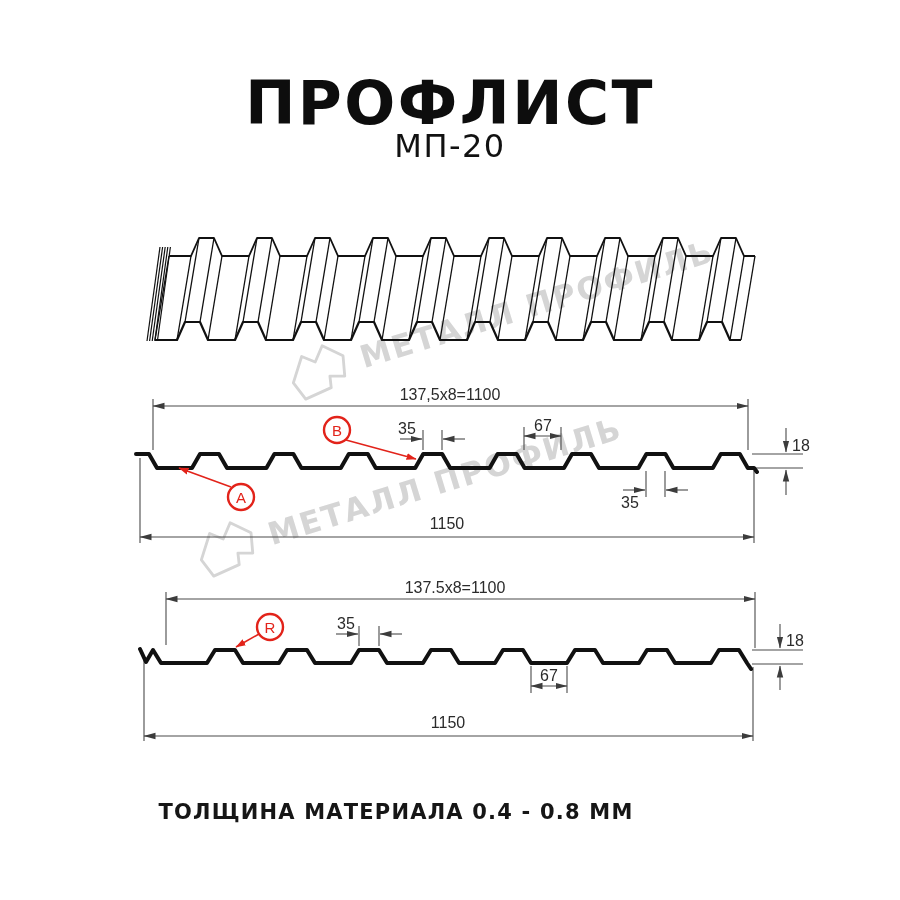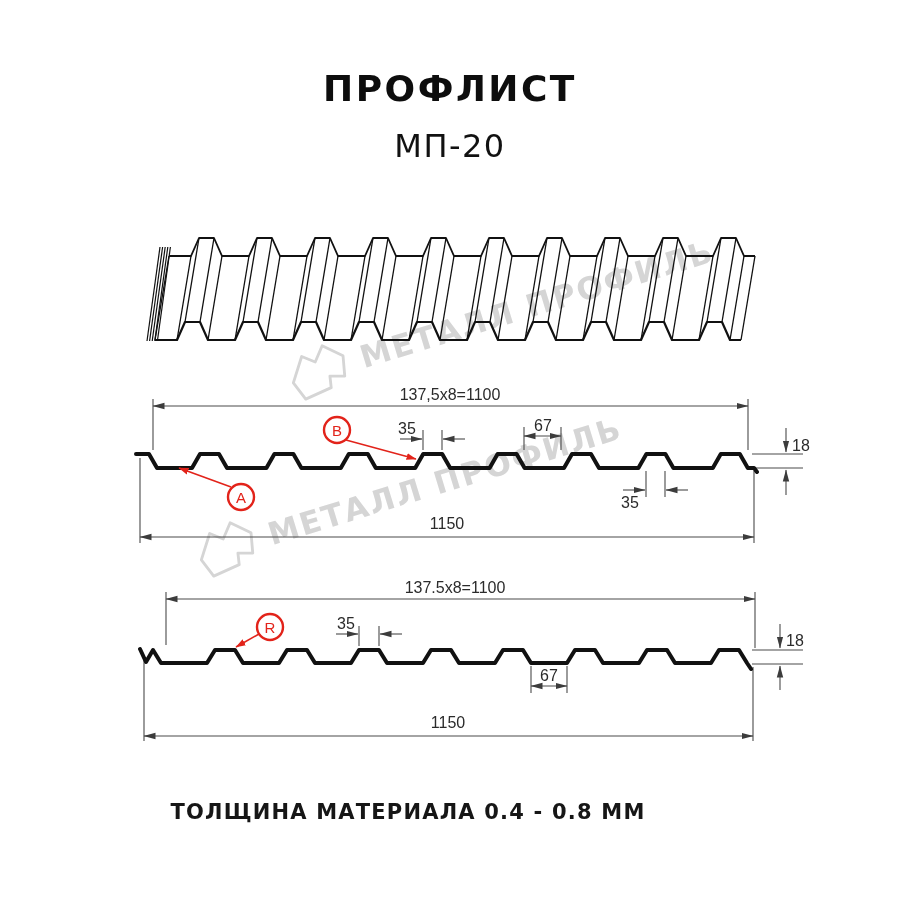--- a/index.html
+++ b/index.html
@@ -1,24 +1,24 @@
 <!DOCTYPE html>
 <html><head>
 <meta charset="utf-8">
 <style>
   html,body{margin:0;padding:0;background:#fff;}
   #stage{position:relative;width:900px;height:900px;background:#ffffff;overflow:hidden;
          font-family:"Liberation Sans",sans-serif;}
   .title{position:absolute;left:0;top:68px;width:900px;text-align:center;
          font-family:"DejaVu Sans","Liberation Sans",sans-serif;
-         font-size:36px;font-weight:800;letter-spacing:2.5px;color:#0d0d0d;}
+         font-size:60px;font-weight:800;letter-spacing:2.5px;color:#0d0d0d;}
   .subtitle{position:absolute;left:0;top:127px;width:900px;text-align:center;
          font-family:"DejaVu Sans","Liberation Sans",sans-serif;
          font-size:32px;font-weight:500;letter-spacing:1.5px;color:#111;}
-  .footer{position:absolute;left:12px;top:800px;width:792px;text-align:center;
+  .footer{position:absolute;left:0;top:800px;width:792px;text-align:center;
          font-family:"DejaVu Sans","Liberation Sans",sans-serif;
          font-size:21px;font-weight:600;letter-spacing:1.2px;color:#161616;}
   .wm{position:absolute;display:flex;align-items:center;gap:12px;
       transform:rotate(-17deg);transform-origin:left center;z-index:0;pointer-events:none;}
   .wm-text{font-family:"DejaVu Sans","Liberation Sans",sans-serif;
       font-size:31px;font-weight:700;letter-spacing:2px;color:#d5d5d5;white-space:nowrap;}
   svg.layer{position:absolute;left:0;z-index:1;}
   text.dim{font-family:"Liberation Sans",sans-serif;font-size:16px;fill:#2b2b2b;}
   text.lbl{font-family:"Liberation Sans",sans-serif;font-size:15px;fill:#e2231a;}
 </style>

